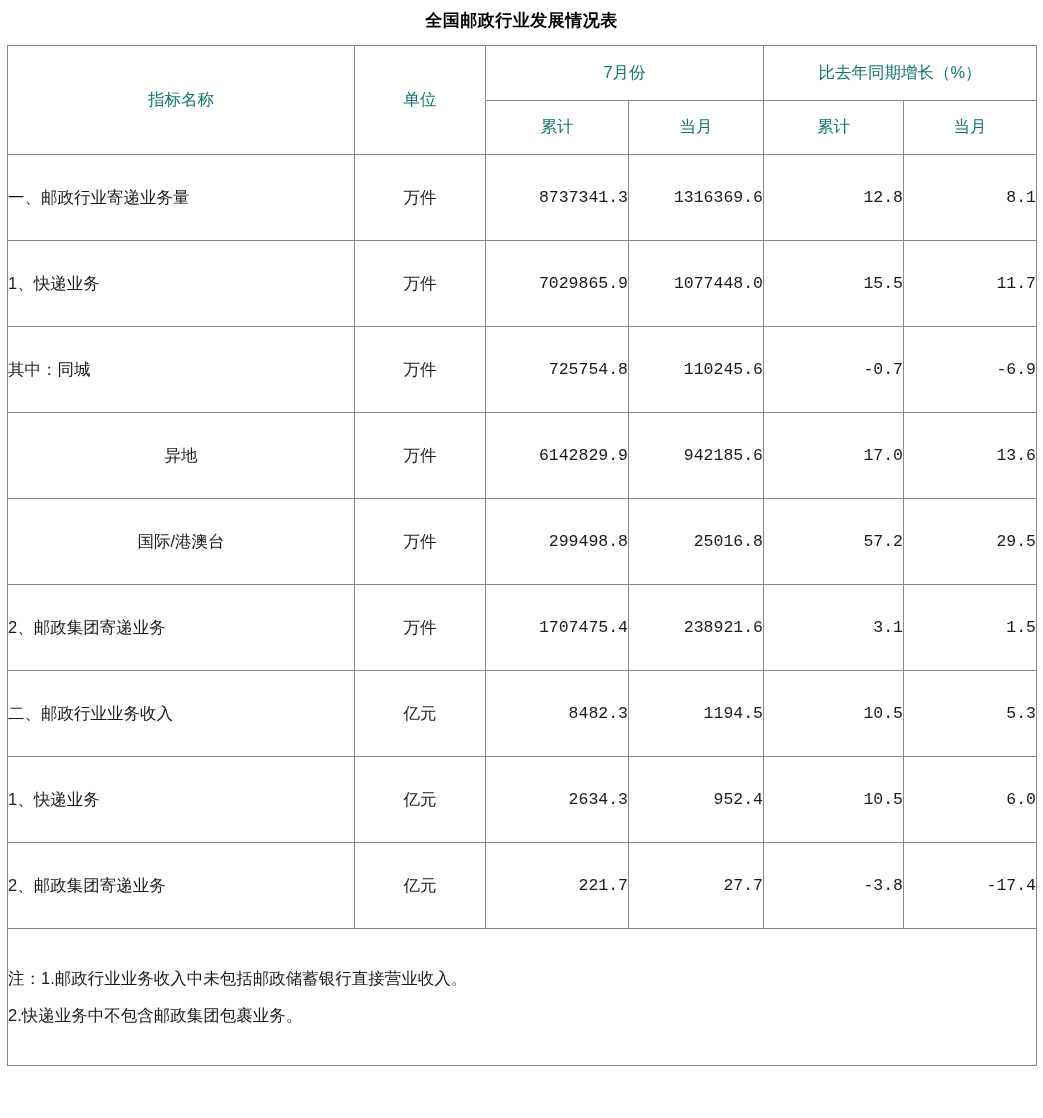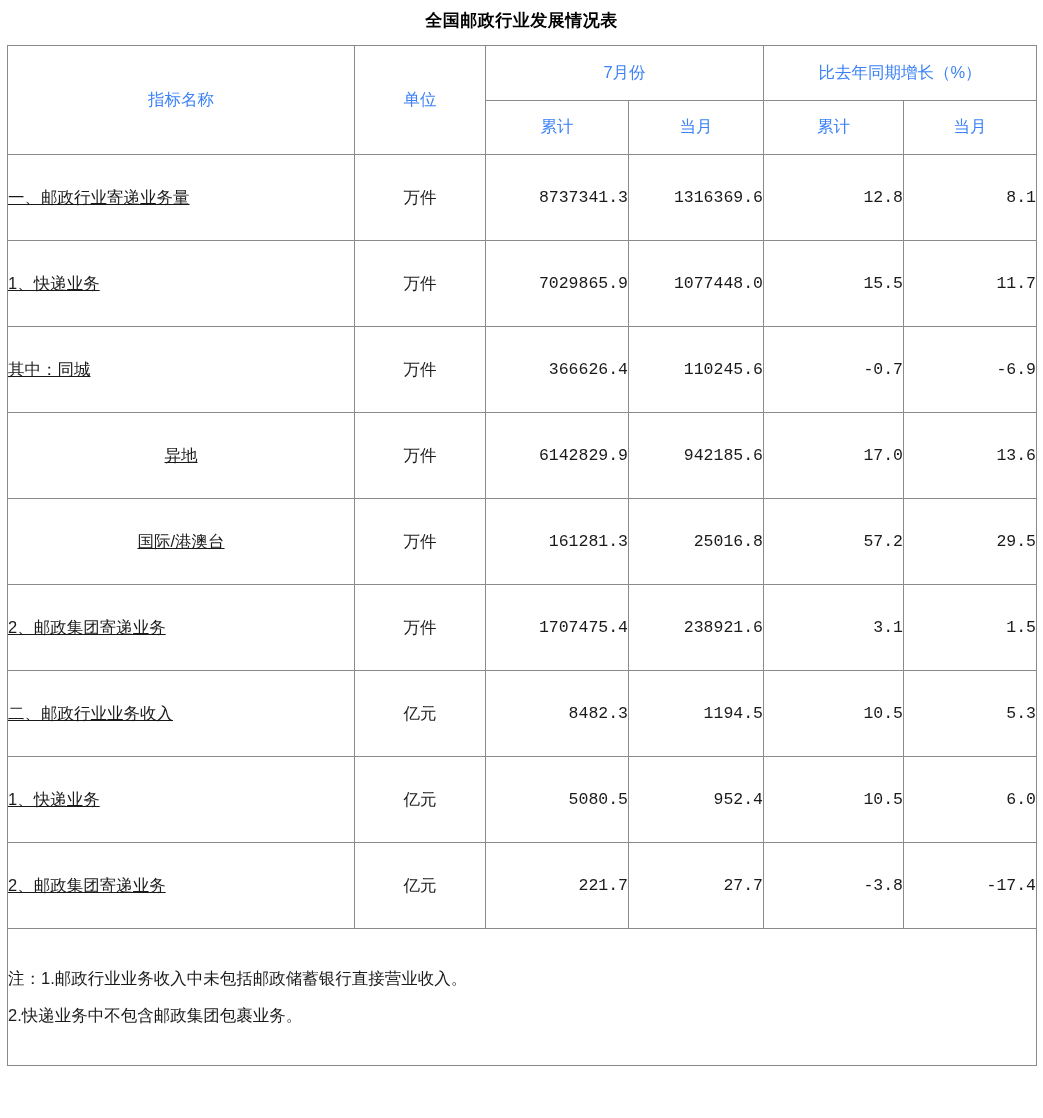--- a/index.html
+++ b/index.html
@@ -40,40 +40,39 @@
   table.report td, table.report th {
     border: 1px solid #8a8a8a;
     padding: 0;
     font-weight: normal;
     vertical-align: middle;
   }
   .hdr-cell {
     text-align: center;
     height: 53px;
     font-size: 16.5px;
-    color: #3b82f6;
+    color: #0f766e;
   }
   .hdr-tall {
     height: 108px;
   }
   .col-name   { width: 347px; }
   .col-unit   { width: 131px; }
   .col-cum7   { width: 143px; }
   .col-mon7   { width: 135px; }
   .col-cumg   { width: 140px; }
   .col-mong   { width: 133px; }
 
   .body-row td {
     height: 85px;
   }
   .cell-name {
     text-align: left;
     padding-left: 6px;
     white-space: nowrap;
-    text-decoration: underline;
   }
   .indent-0 { padding-left: 6px; }
   .indent-1 { padding-left: 24px; }
   .indent-2 { padding-left: 40px; }
   .indent-3 { padding-left: 96px; text-align: center; }
   .cell-unit {
     text-align: center;
   }
   .cell-num {
     text-align: right;
@@ -139,39 +138,39 @@
         <td class="cell-unit">万件</td>
         <td class="cell-num">7029865.9</td>
         <td class="cell-num">1077448.0</td>
         <td class="cell-num">15.5</td>
         <td class="cell-num">11.7</td>
       </tr>
 
       <tr class="body-row">
         <td class="cell-name indent-2">其中：同城</td>
         <td class="cell-unit">万件</td>
-        <td class="cell-num">366626.4</td>
+        <td class="cell-num">725754.8</td>
         <td class="cell-num">110245.6</td>
         <td class="cell-num">-0.7</td>
         <td class="cell-num">-6.9</td>
       </tr>
 
       <tr class="body-row">
         <td class="cell-name indent-3">异地</td>
         <td class="cell-unit">万件</td>
         <td class="cell-num">6142829.9</td>
         <td class="cell-num">942185.6</td>
         <td class="cell-num">17.0</td>
         <td class="cell-num">13.6</td>
       </tr>
 
       <tr class="body-row">
         <td class="cell-name indent-3">国际/港澳台</td>
         <td class="cell-unit">万件</td>
-        <td class="cell-num">161281.3</td>
+        <td class="cell-num">299498.8</td>
         <td class="cell-num">25016.8</td>
         <td class="cell-num">57.2</td>
         <td class="cell-num">29.5</td>
       </tr>
 
       <tr class="body-row">
         <td class="cell-name indent-1">2、邮政集团寄递业务</td>
         <td class="cell-unit">万件</td>
         <td class="cell-num">1707475.4</td>
         <td class="cell-num">238921.6</td>
@@ -184,21 +183,21 @@
         <td class="cell-unit">亿元</td>
         <td class="cell-num">8482.3</td>
         <td class="cell-num">1194.5</td>
         <td class="cell-num">10.5</td>
         <td class="cell-num">5.3</td>
       </tr>
 
       <tr class="body-row">
         <td class="cell-name indent-1">1、快递业务</td>
         <td class="cell-unit">亿元</td>
-        <td class="cell-num">5080.5</td>
+        <td class="cell-num">2634.3</td>
         <td class="cell-num">952.4</td>
         <td class="cell-num">10.5</td>
         <td class="cell-num">6.0</td>
       </tr>
 
       <tr class="body-row">
         <td class="cell-name indent-1">2、邮政集团寄递业务</td>
         <td class="cell-unit">亿元</td>
         <td class="cell-num">221.7</td>
         <td class="cell-num">27.7</td>

